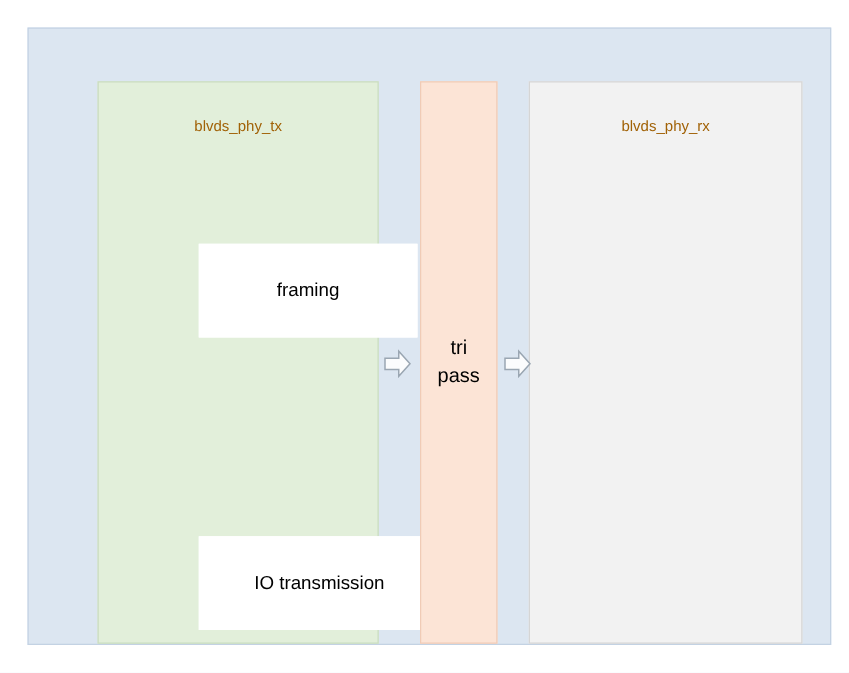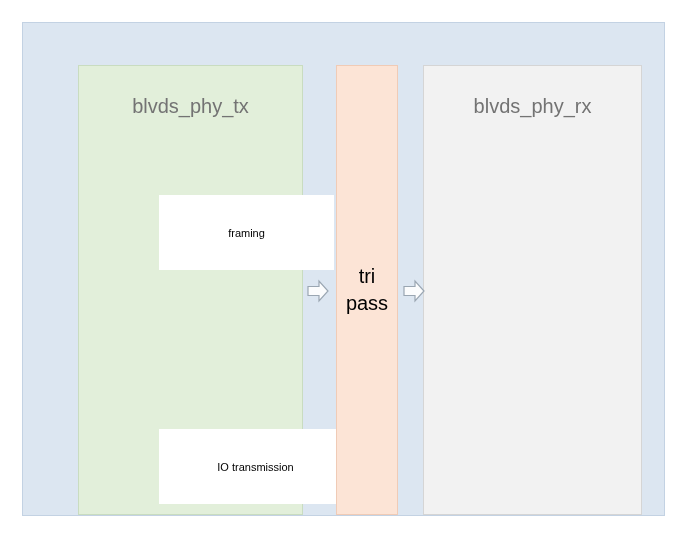--- a/index.html
+++ b/index.html
@@ -65,54 +65,54 @@
     height: 450px;
     background: #f2f2f2;
     border-color: #d5d5d5;
   }
 
   .panel-title {
     position: absolute;
     left: 0;
     right: 0;
     text-align: center;
-    font-size: 20px;
-    color: #737373;
+    font-size: 12px;
+    color: #a16207;
     line-height: 1.2;
     white-space: nowrap;
   }
 
   .panel-tx .panel-title,
   .panel-rx .panel-title {
     top: 28px;
   }
 
   
   .mid-label {
     position: absolute;
     left: 0;
     right: 0;
     top: 50%;
     transform: translateY(-50%);
     text-align: center;
-    font-size: 20px;
+    font-size: 16px;
     color: #000000;
     line-height: 1.35;
   }
 
   
   .proc-box {
     position: absolute;
     box-sizing: border-box;
     background: #ffffff;
     border: 1px solid #ffffff;
     display: flex;
     align-items: center;
     justify-content: center;
-    font-size: 11px;
+    font-size: 15px;
     color: #000000;
     text-align: center;
     white-space: nowrap;
   }
 
   
   .box-framing {
     left: 80px;
     top: 129px;
     width: 175px;

